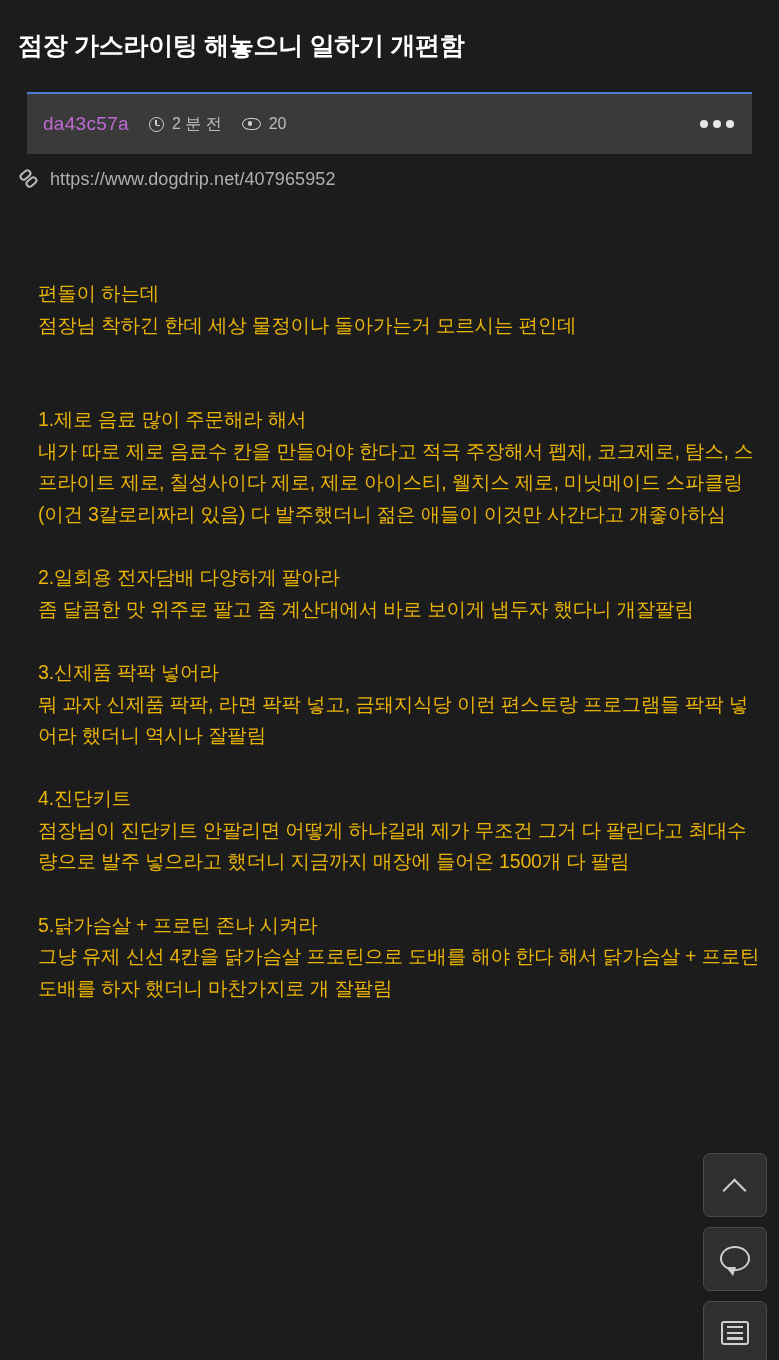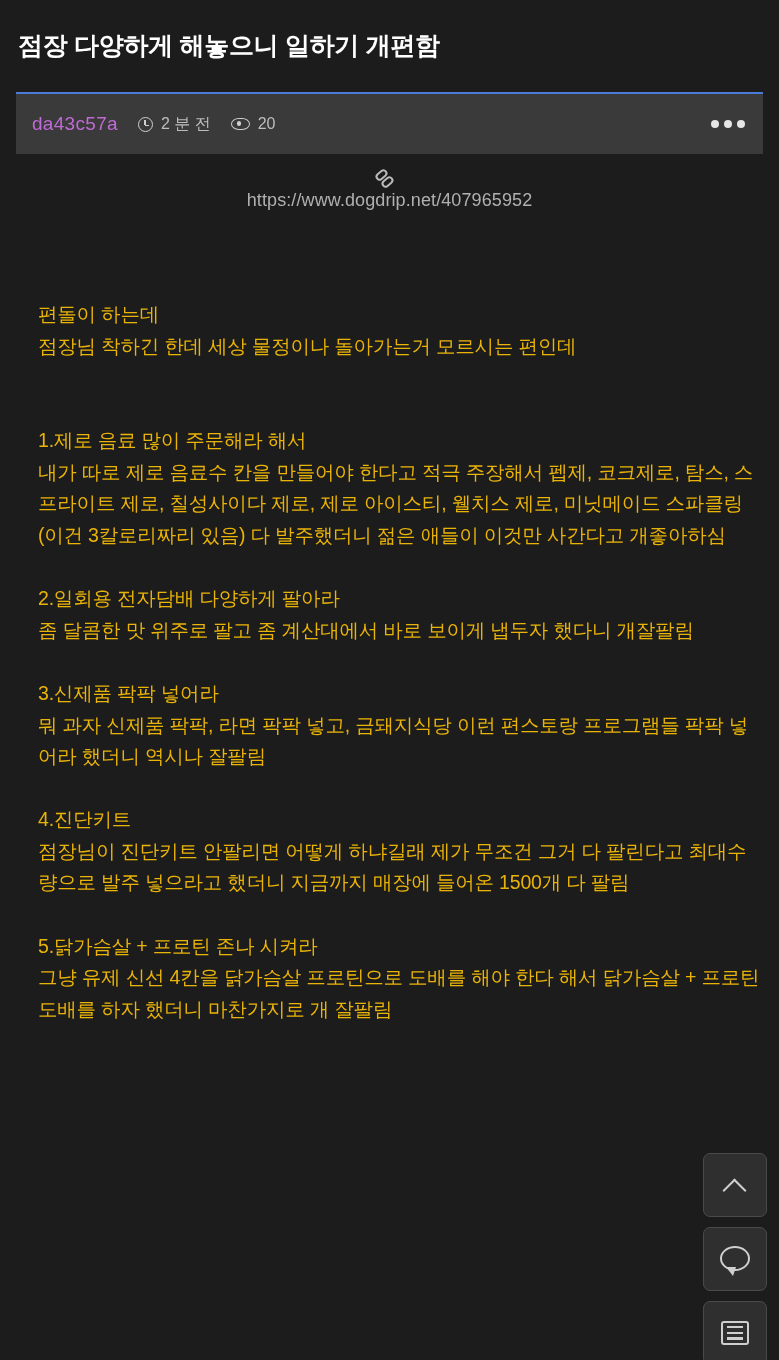--- a/index.html
+++ b/index.html
@@ -24,21 +24,21 @@
   }
   .post-title {
     font-size: 25px;
     font-weight: bold;
     color: #ffffff;
     padding: 12px 18px 14px 18px;
     line-height: 1.3;
     letter-spacing: -0.3px;
   }
   .meta-bar {
-    margin: 0 16px;
+    margin: 0 27px;
     background: #3a3a3a;
     border-top: 2px solid #4b7bd6;
     height: 62px;
     display: flex;
     align-items: center;
     padding: 0 16px;
     box-sizing: border-box;
     position: relative;
   }
   .author {
@@ -104,21 +104,20 @@
   .meta-dots i {
     width: 8px; height: 8px;
     background: #e6e6e6;
     border-radius: 50%;
     display: block;
   }
   .url-row {
     display: flex;
     align-items: center;
     padding: 14px 18px 0 18px;
-    flex-direction: column;
   }
   .link-ico {
     width: 22px; height: 22px;
     margin-right: 10px;
     position: relative;
     flex: 0 0 auto;
   }
   .link-ico span {
     position: absolute;
     width: 13px; height: 8px;
@@ -207,21 +206,21 @@
   }
   .list-ico i:nth-child(1) { width: 100%; }
   .list-ico i:nth-child(2) { width: 100%; }
   .list-ico i:nth-child(3) { width: 100%; }
 </style>
 </head>
 <body>
 
 <div class="page">
 
-  <h1 class="post-title">점장 다양하게 해놓으니 일하기 개편함</h1>
+  <h1 class="post-title">점장 가스라이팅 해놓으니 일하기 개편함</h1>
 
   <div class="meta-bar">
     <span class="author">da43c57a</span>
 
     <span class="meta-group">
       <span class="clock-ico"></span>
       <span>2 분 전</span>
     </span>
 
     <span class="meta-group">

